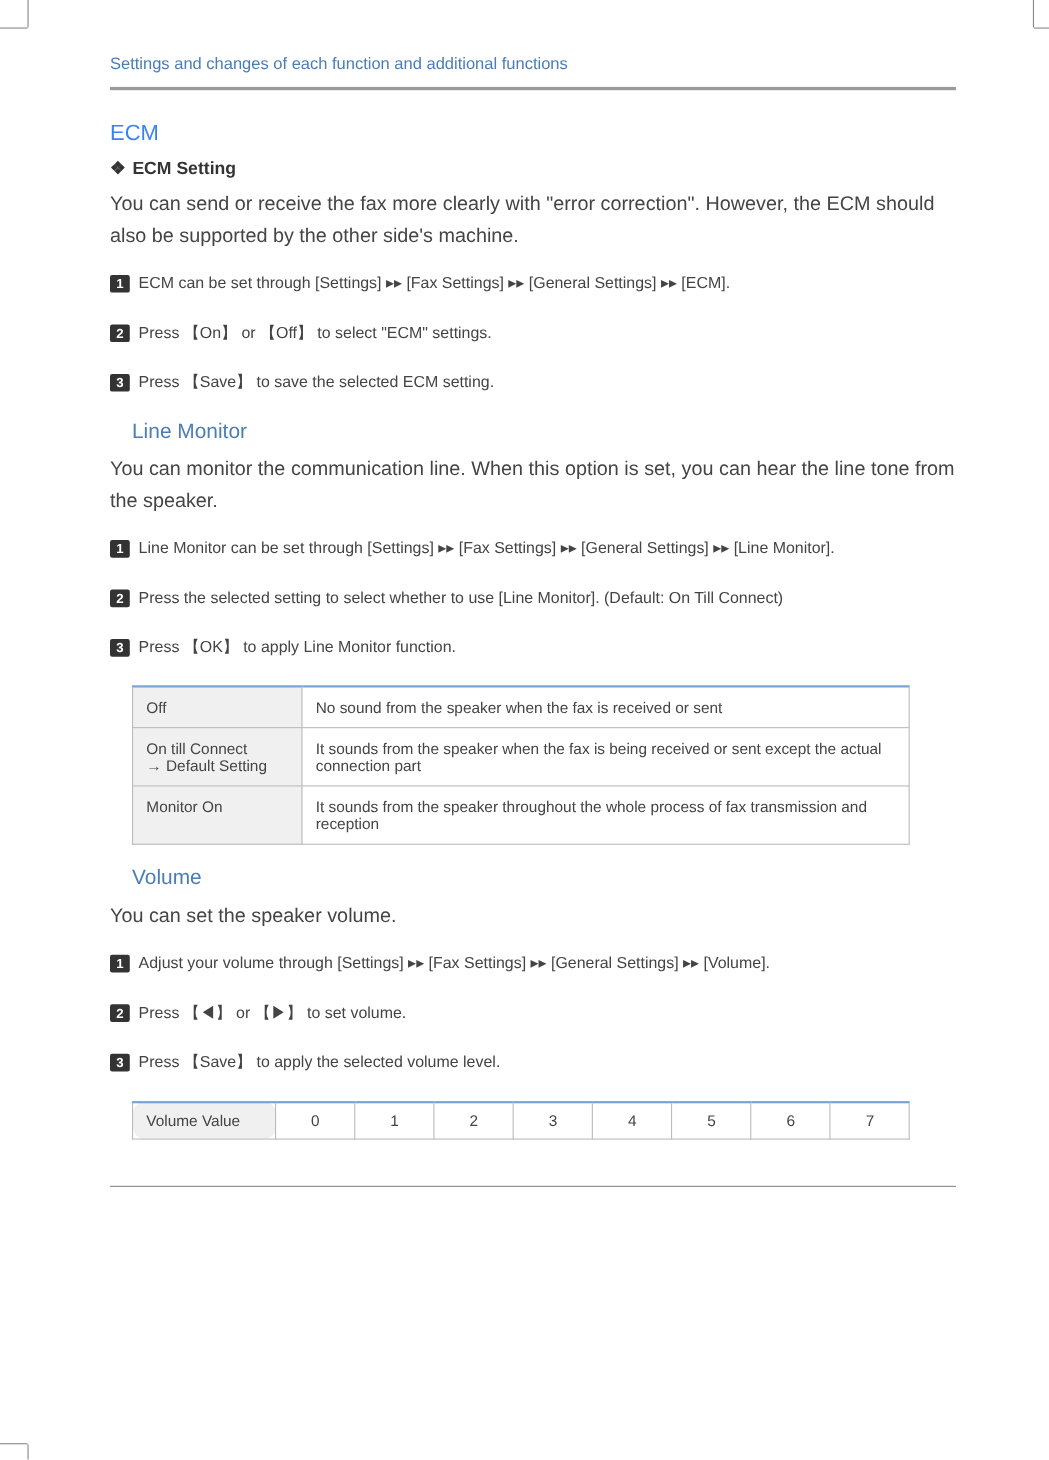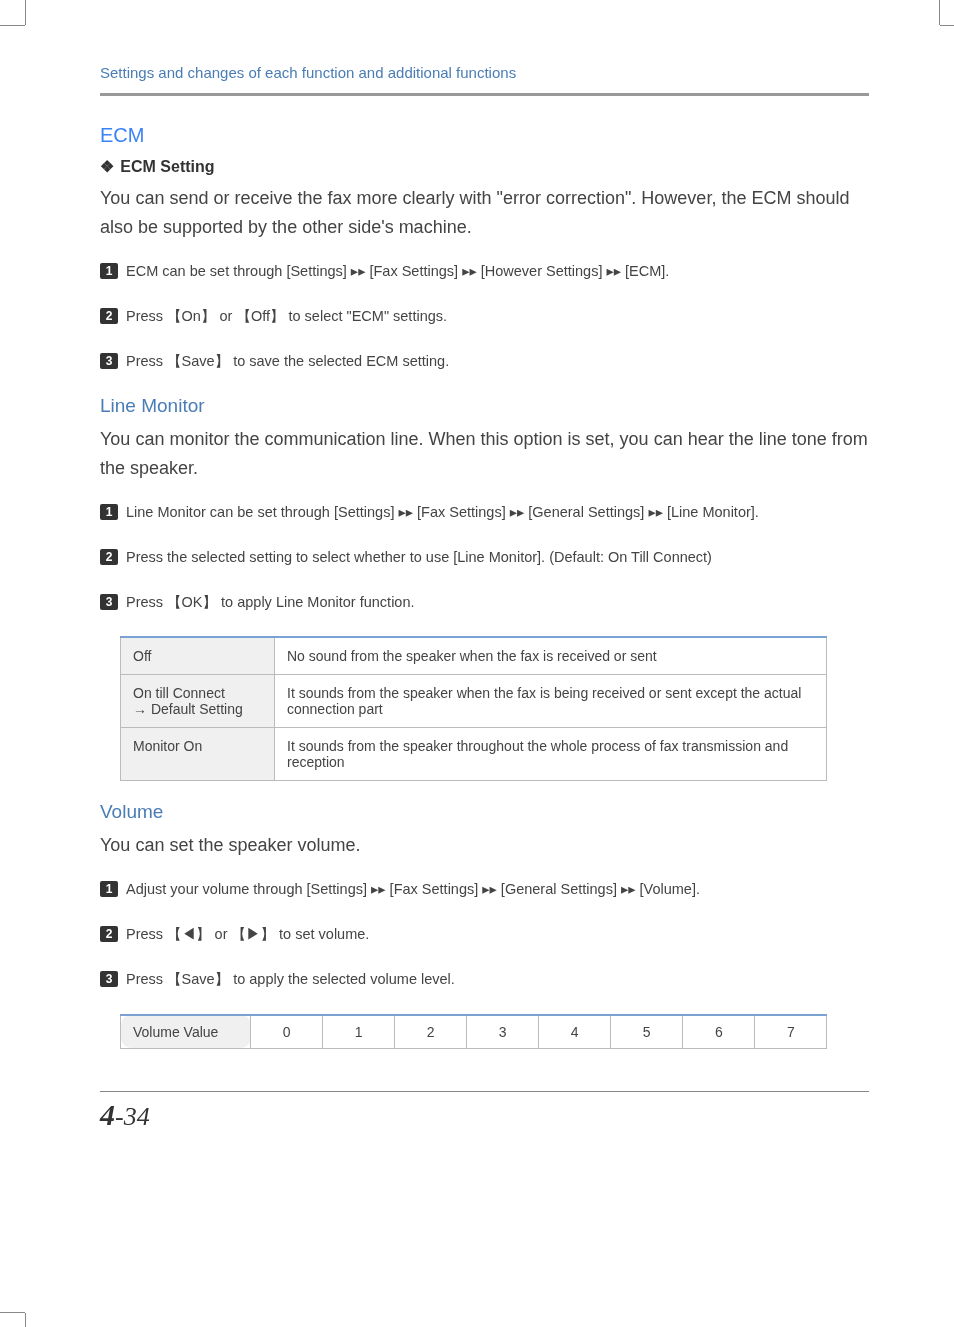--- a/index.html
+++ b/index.html
@@ -12,21 +12,21 @@
   }
   .crop-mark { position: absolute; background: #888; }
   .crop-top-left-h { top: 25px; left: 0; width: 25px; height: 1px; }
   .crop-top-left-v { top: 0; left: 25px; width: 1px; height: 25px; }
   .crop-top-right-h { top: 25px; right: 0; width: 14px; height: 1px; }
   .crop-top-right-v { top: 0; right: 14px; width: 1px; height: 25px; }
   .crop-bot-left-h { bottom: 14px; left: 0; width: 25px; height: 1px; }
   .crop-bot-left-v { bottom: 0; left: 25px; width: 1px; height: 14px; }
 
   .page {
-    padding: 64px 85px 40px 100px;
+    padding: 50px 85px 40px 100px;
   }
   .running-head {
     color: #4a7db5;
     font-size: 15px;
     margin-bottom: 12px;
   }
   .head-rule {
     border: none;
     border-top: 3px solid #999;
     margin-bottom: 28px;
@@ -77,20 +77,21 @@
     margin-top: 3px;
     flex-shrink: 0;
   }
   .step .step-text { flex: 1; }
   .h-section {
     color: #4a7db5;
     font-size: 19px;
     font-weight: normal;
     margin-top: 12px;
     margin-bottom: 8px;
+    margin-left: 20px;
   }
   .tbl {
     width: 92%;
     margin-left: 20px;
     border-collapse: collapse;
     font-size: 14px;
     color: #444;
     margin-bottom: 20px;
   }
   .tbl td {
@@ -155,21 +156,21 @@
   <hr class="head-rule">
 
   <div class="h-ecm">ECM</div>
   <div class="h-diamond">
     <span class="diamond">❖</span><span>ECM Setting</span>
   </div>
   <div class="body-text">You can send or receive the fax more clearly with "error correction". However, the ECM should also be supported by the other side's machine.</div>
 
   <div class="step">
     <span class="num-badge">1</span>
-    <span class="step-text"> ECM can be set through [Settings] ▸▸ [Fax Settings] ▸▸ [However Settings] ▸▸ [ECM].</span>
+    <span class="step-text"> ECM can be set through [Settings] ▸▸ [Fax Settings] ▸▸ [General Settings] ▸▸ [ECM].</span>
   </div>
   <div class="step">
     <span class="num-badge">2</span>
     <span class="step-text">Press 【On】 or 【Off】 to select "ECM" settings.</span>
   </div>
   <div class="step">
     <span class="num-badge">3</span>
     <span class="step-text">Press 【Save】 to save the selected ECM setting.</span>
   </div>
 
@@ -235,17 +236,14 @@
       <td>3</td>
       <td>4</td>
       <td>5</td>
       <td>6</td>
       <td>7</td>
     </tr>
   </tbody>
     </table>
 
   <hr class="footer-rule">
-  <div class="page-num">
-    <span class="big">4</span><span>-34</span>
-  </div>
 
 </div>
 
 </body></html>

